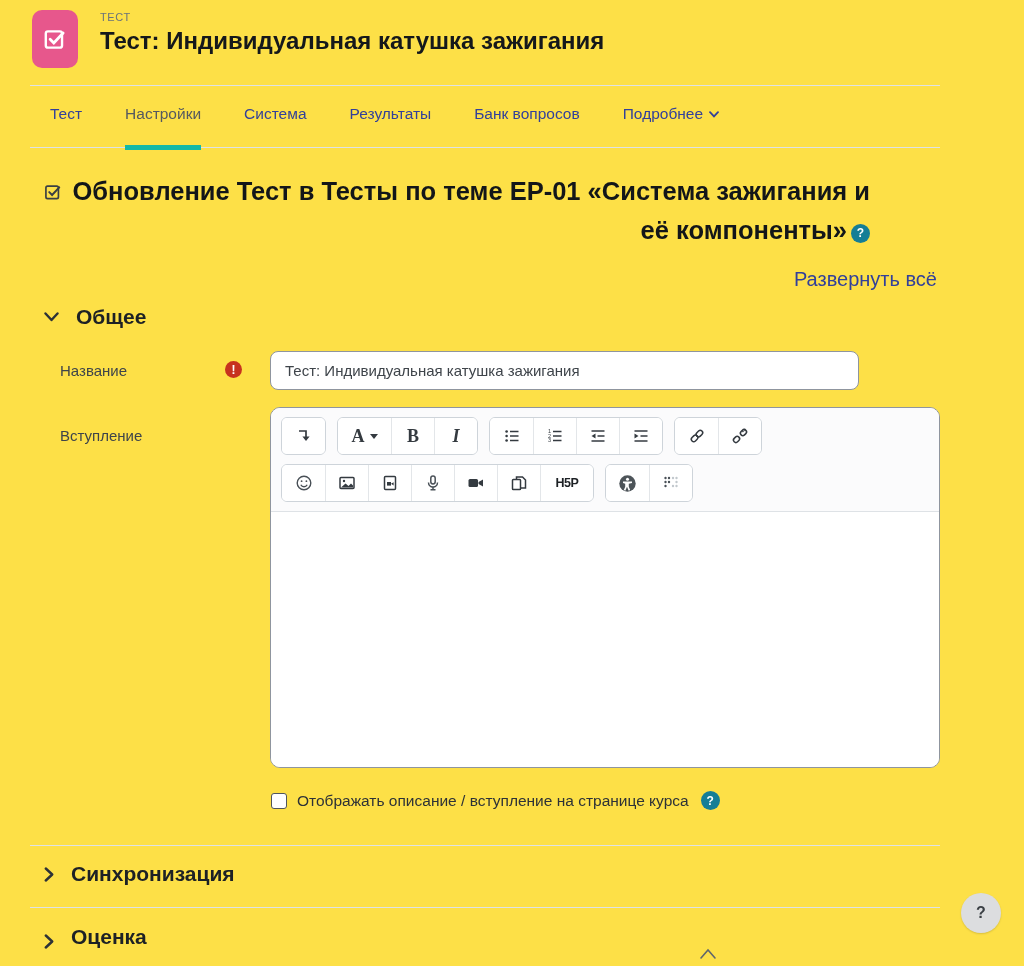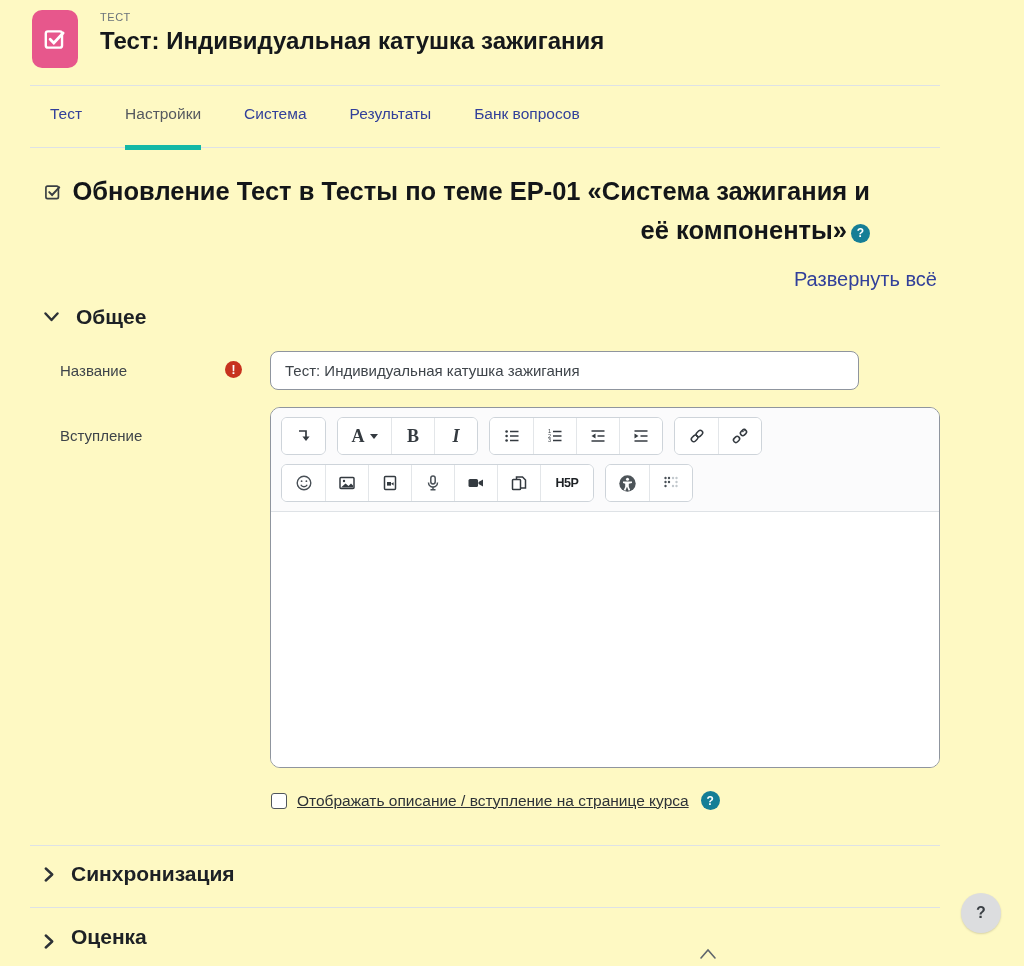--- a/index.html
+++ b/index.html
@@ -1,18 +1,18 @@
 <!DOCTYPE html>
 <html lang="ru"><head>
 <meta charset="utf-8">
 <style>
   * { margin:0; padding:0; box-sizing:border-box; }
   html,body { background:#fff; }
   body { font-family:"Liberation Sans","DejaVu Sans",sans-serif; color:#1d2125; }
-  .page { position:relative; width:1024px; height:966px; background:#fef9c3; overflow:hidden; }
+  .page { position:relative; width:1024px; height:966px; background:#fde047; overflow:hidden; }
 
   
   .activity-icon { position:absolute; left:32px; top:10px; width:46px; height:58px;
       background:#e7578c; border-radius:10px; display:flex; align-items:center; justify-content:center; }
   .type-label { position:absolute; left:100px; top:11px; font-size:11px; letter-spacing:.6px;
       color:#6a737b; font-weight:400; }
   .page-title { position:absolute; left:100px; top:27px; font-size:24px; font-weight:700; color:#15181b; }
 
   .divider { position:absolute; left:30px; width:910px; height:1px; background:#dee2e6; }
   .d1 { top:85px; } .d2 { top:147px; } .d3 { top:845px; } .d4 { top:907px; }
@@ -69,21 +69,21 @@
   .tb-letter.italic { font-family:"Liberation Serif","DejaVu Serif",serif; font-style:italic; font-weight:600; font-size:18px; }
   .tb-letter.serifB { font-family:"Liberation Serif","DejaVu Serif",serif; font-size:18px; }
   .font-caret { width:0; height:0; border-left:4.5px solid transparent; border-right:4.5px solid transparent;
       border-top:5px solid #343a40; margin-left:5px; }
   .h5p-label { font-size:12.5px; font-weight:700; letter-spacing:-.5px; color:#1d2125; }
   .ed-content { flex:1; position:relative; background:#fff; }
 
   
   .desc-row { position:absolute; left:271px; top:791px; display:flex; align-items:center; gap:10px; }
   .cb { width:16px; height:16px; border:1px solid #50565c; border-radius:3px; background:#fff; cursor:pointer; }
-  .desc-row label { font-size:15.5px; color:#2d3237; cursor:pointer;text-decoration:underline; }
+  .desc-row label { font-size:15.5px; color:#2d3237; cursor:pointer; }
   .desc-row .help-badge { vertical-align:0; margin-left:2px; }
 
   
   .floating-help { position:absolute; left:961px; top:893px; width:40px; height:40px; border-radius:50%;
       background:#dcdddf; color:#3a3f44; font-size:16px; font-weight:700; display:flex;
       align-items:center; justify-content:center; cursor:pointer; box-shadow:0 1px 2px rgba(0,0,0,.15); }
   .bottom-caret { position:absolute; left:699px; top:948px; color:#60666c; }
 
   svg { display:block; }
 </style>
@@ -104,20 +104,28 @@
   <h1 class="page-title">Тест: Индивидуальная катушка зажигания</h1>
 
   <div class="divider d1"></div>
 
   <nav class="tabs">
     <a class="tab">Тест</a>
     <a class="tab active">Настройки</a>
     <a class="tab">Система</a>
     <a class="tab">Результаты</a>
     <a class="tab">Банк вопросов</a>
+    <a class="tab">
+      <span>Подробнее</span>
+      <span class="caret">
+        <svg width="10" height="7" viewBox="0 0 10 7">
+            <path d="M1 1.2 L5 5.4 L9 1.2" fill="none" stroke="#32409a" stroke-width="1.8" stroke-linecap="round"></path>
+          </svg>
+      </span>
+    </a>
   </nav>
   <div class="divider d2"></div>
 
   <h2 class="form-heading"><span class="hd-check"><svg width="20" height="20" viewBox="0 0 24 24">
           <rect x="3.5" y="5" width="15" height="15" rx="2" fill="none" stroke="#3a3f44" stroke-width="2"></rect>
           <path d="M7.5 12.2 l3.4 3.4 L19.5 6.5" fill="none" stroke="#3a3f44" stroke-width="2.4" stroke-linecap="round"></path>
         </svg></span><span>Обновление Тест в Тесты по теме ЕР-01 «Система зажигания и её компоненты»</span><span class="help-badge">?</span></h2>
 
   <a class="expand-all">Развернуть всё</a>
 

